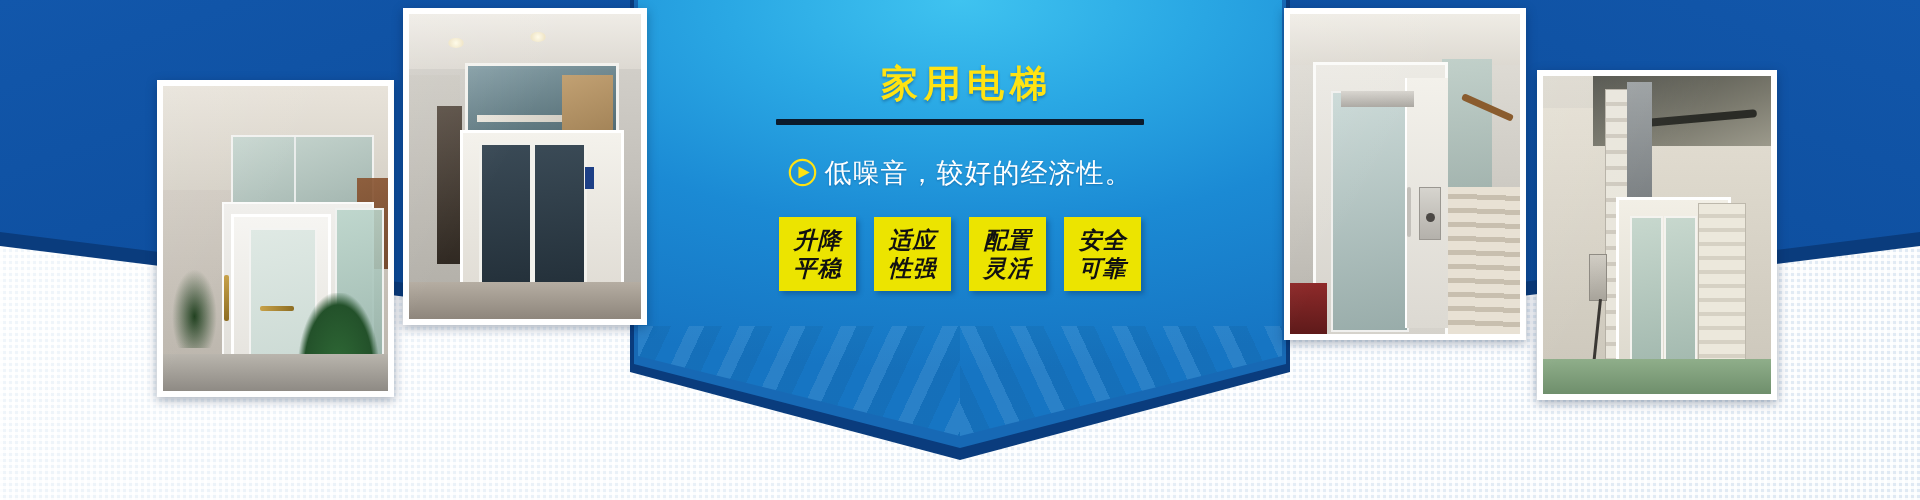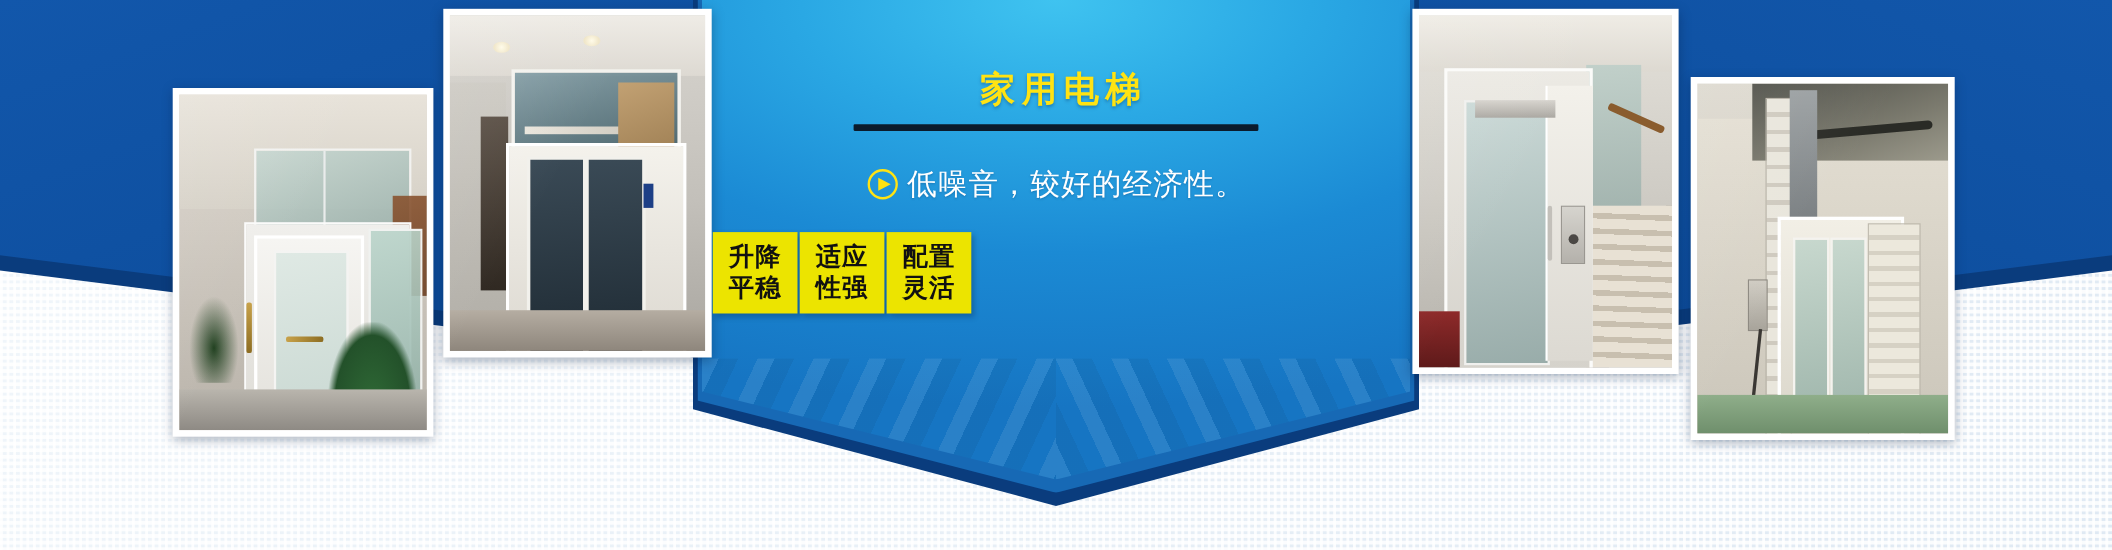--- a/index.html
+++ b/index.html
@@ -82,41 +82,41 @@
     left:322px;width:322px;
   }
   .stripes.left{width:322px;left:0;}
 
   
   .text-block{
     position:absolute;left:648px;top:64px;width:624px;
     text-align:center;z-index:30;
   }
   .title{
-    color:#ffe312;font-size:32px;font-weight:bold;letter-spacing:6px;
+    color:#ffe312;font-size:37px;font-weight:bold;letter-spacing:6px;
     line-height:1.1;margin:0 0 14px 14px;
     text-shadow:0 2px 3px rgba(0,40,90,.35);
     font-family:"DejaVu Sans","Liberation Sans",sans-serif;
   }
   .divider{
     width:368px;height:6px;background:#0b1b2c;margin:6px auto 0 auto;
     border-radius:1px;
   }
   .subtitle-row{
     display:flex;align-items:center;justify-content:center;
     gap:8px;margin-top:30px;
   }
   .bullet-icon{width:29px;height:29px;flex:0 0 29px;display:block;}
   .subtitle{
     color:#ffffff;font-size:27px;letter-spacing:1px;
     font-family:"DejaVu Sans","Liberation Sans",sans-serif;
     text-shadow:0 1px 2px rgba(0,40,90,.3);
   }
   .badges{
-    display:flex;justify-content:flex-start;gap:2px;margin-top:26px;
+    display:flex;justify-content:center;gap:18px;margin-top:26px;font-style:italic;
   }
   .badge{
     width:77px;height:74px;background:#ece400;
     display:flex;flex-direction:column;align-items:center;justify-content:center;
     color:#111111;font-size:23px;font-weight:bold;line-height:1.22;
     box-shadow:3px 3px 5px rgba(0,30,70,.30);
     font-family:"DejaVu Sans","Liberation Sans",sans-serif;
   }
   .badge span{display:block;letter-spacing:1px;}
 
@@ -365,16 +365,20 @@
         <span>平稳</span>
       </div>
       <div class="badge">
         <span>适应</span>
         <span>性强</span>
       </div>
       <div class="badge">
         <span>配置</span>
         <span>灵活</span>
       </div>
+      <div class="badge">
+        <span>安全</span>
+        <span>可靠</span>
+      </div>
     </div>
 
   </div>
 </div>
 
 </body></html>

